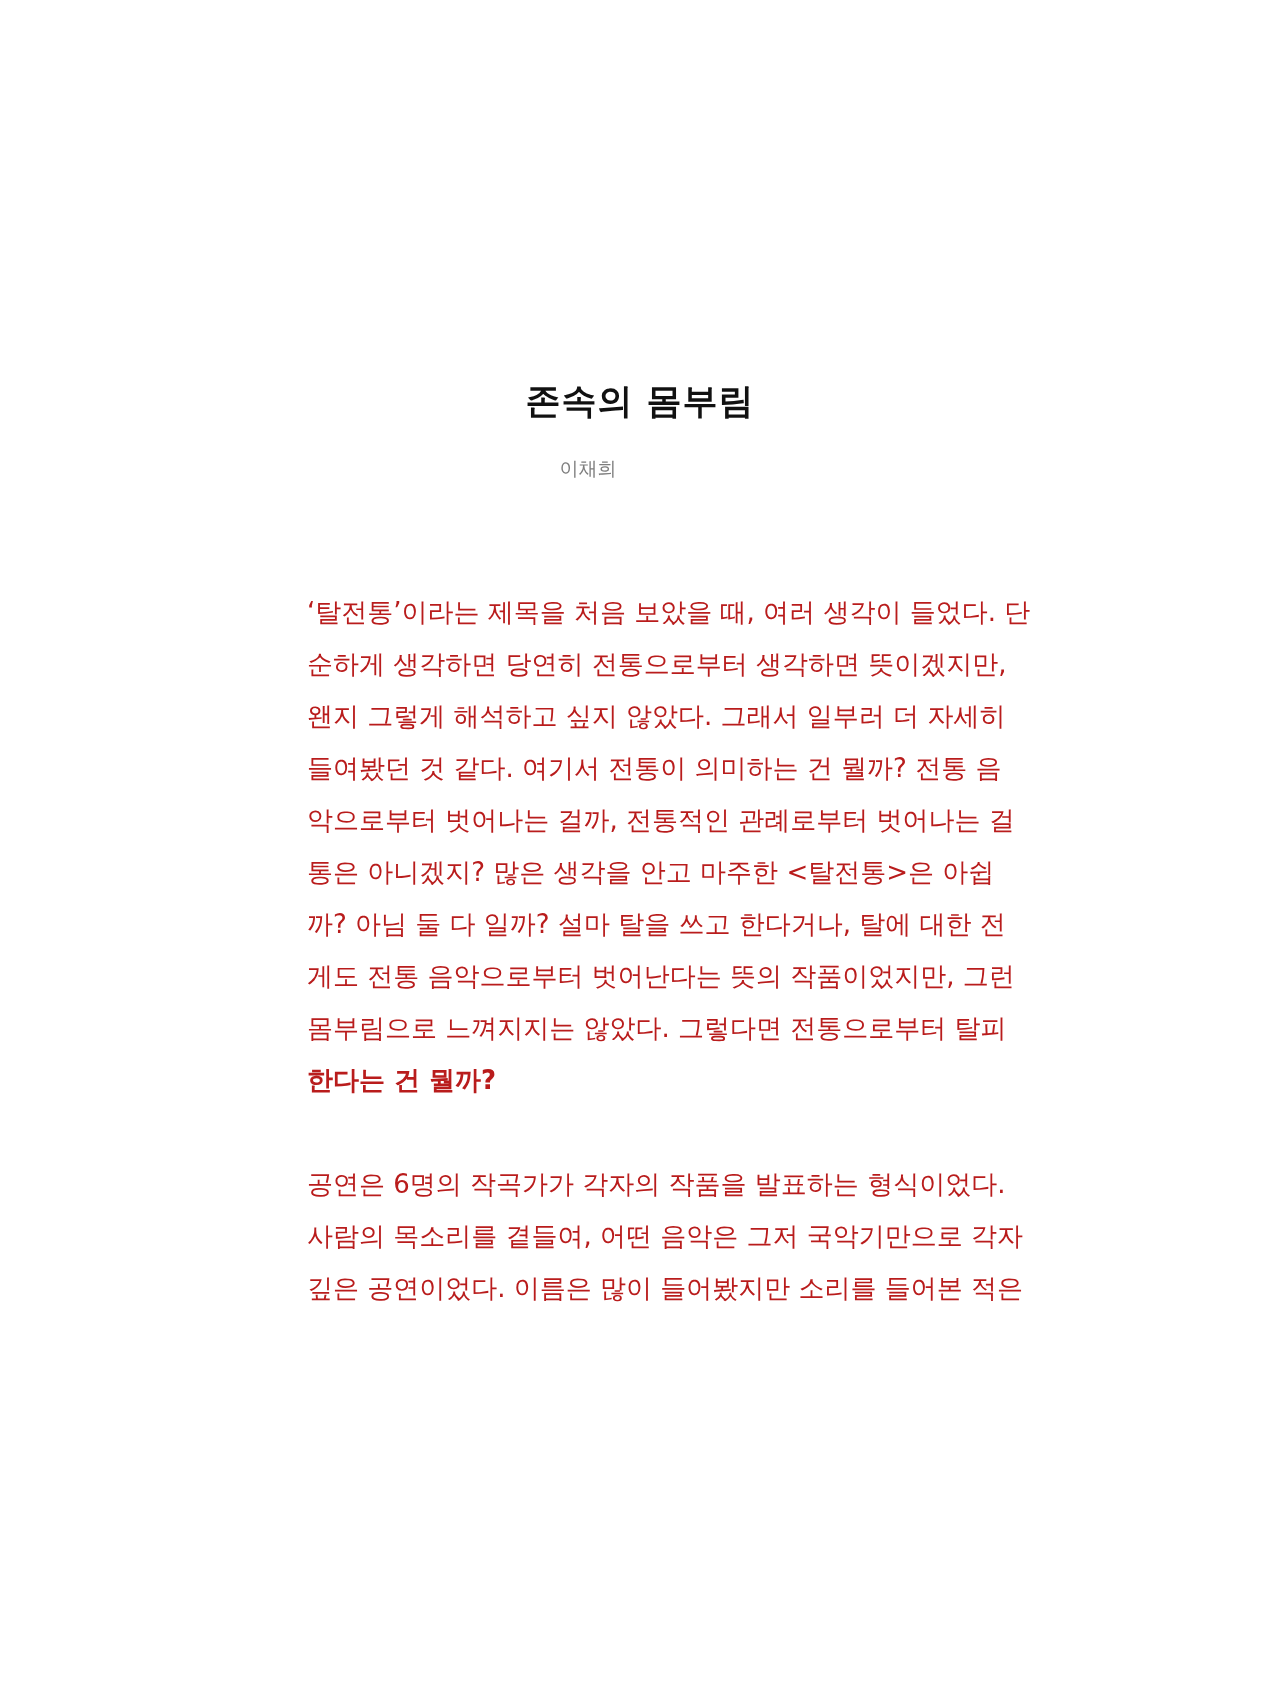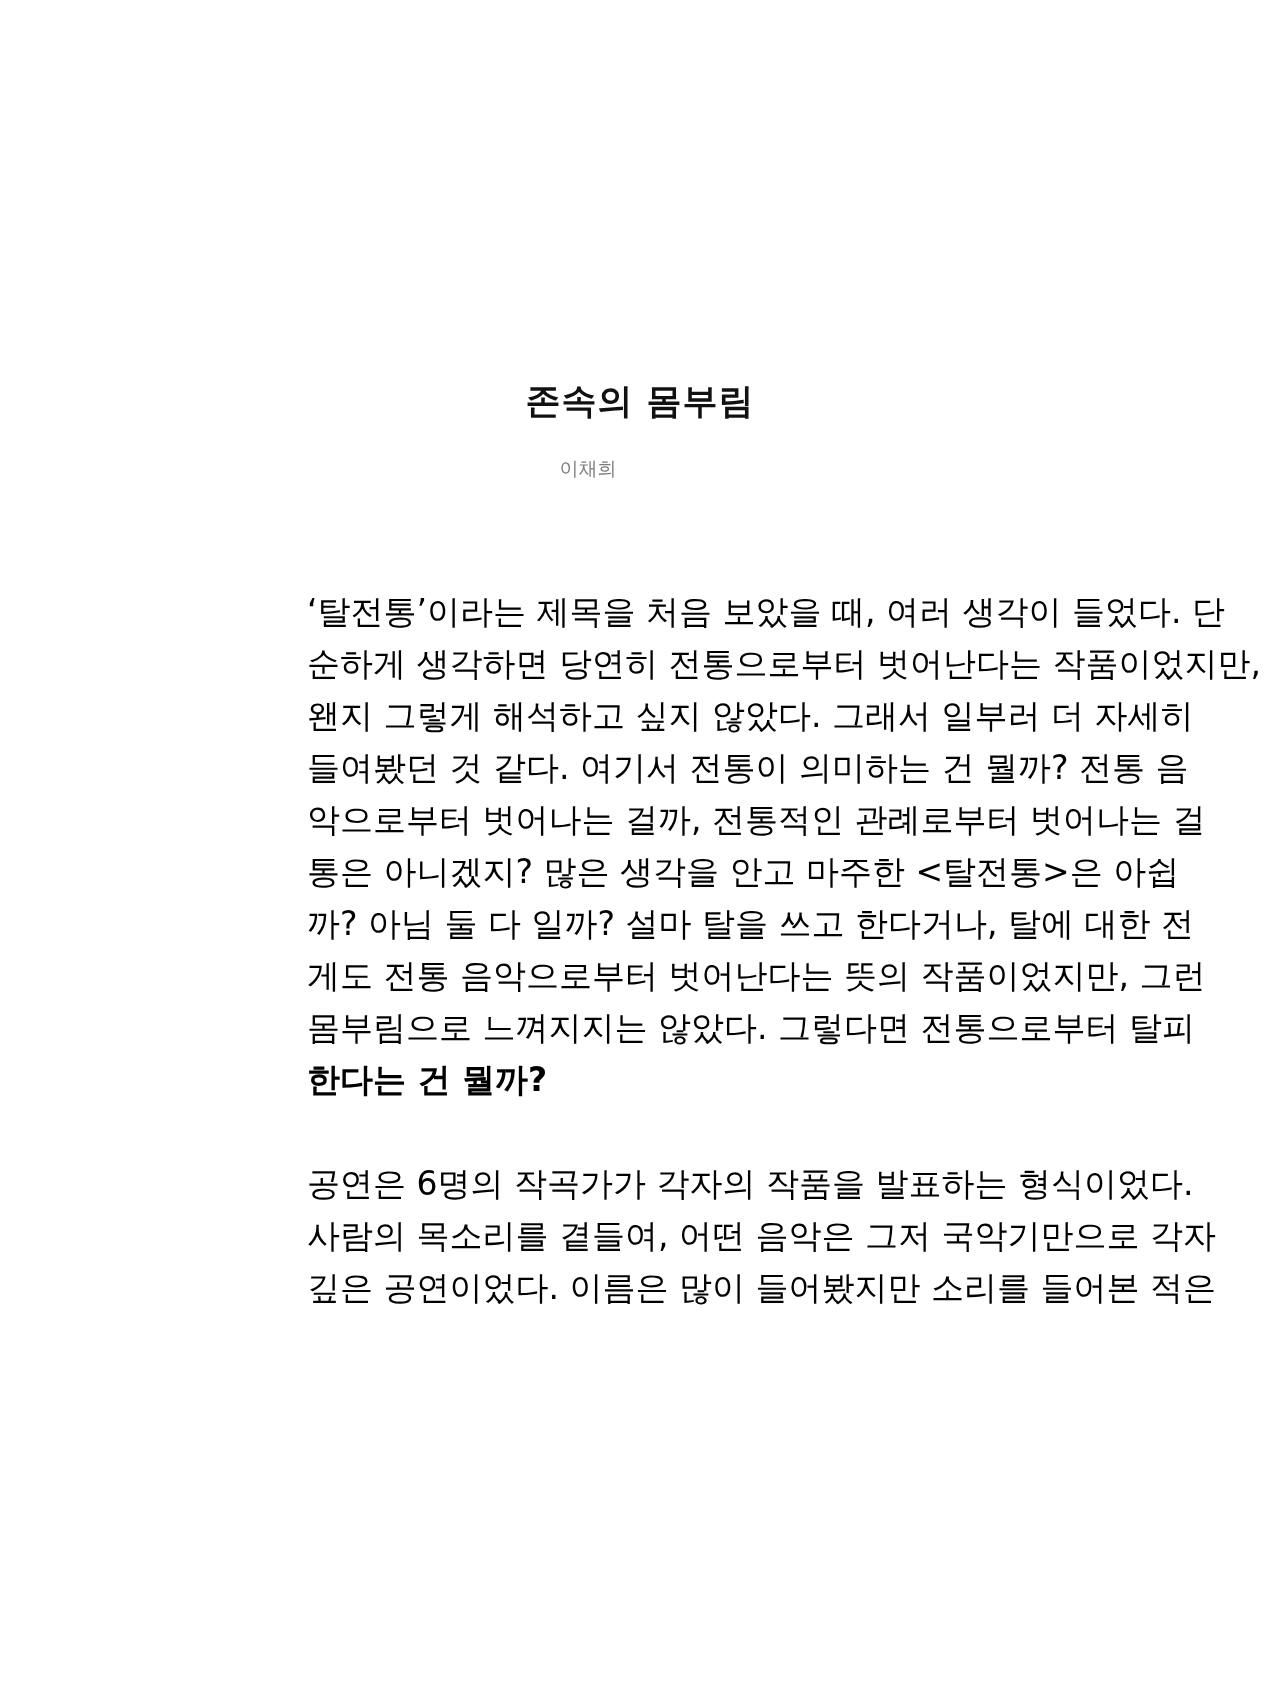--- a/index.html
+++ b/index.html
@@ -47,44 +47,44 @@
     position: absolute;
     left: 307px;
     width: 668px;
     top: 586px;
   }
   .para {
     margin: 0 0 52px 0;
   }
   .line {
     display: block;
-    font-size: 33px;
+    font-size: 26px;
     line-height: 52px;
     height: 52px;
     white-space: nowrap;
     text-align: justify;
     text-align-last: justify;
-    color: #000000;
+    color: #b91c1c;
   }
   .line.last {
     text-align-last: left;
     font-weight: bold;
   }
 </style>
 </head>
 <body>
 
 <div class="page">
   <h1 class="title">존속의 몸부림</h1>
   <p class="author">이채희</p>
 
   <div class="body-text">
     <p class="para">
       <span class="line">‘탈전통’이라는 제목을 처음 보았을 때, 여러 생각이 들었다. 단</span>
-      <span class="line">순하게 생각하면 당연히 전통으로부터 벗어난다는 작품이었지만,</span>
+      <span class="line">순하게 생각하면 당연히 전통으로부터 생각하면 뜻이겠지만,</span>
       <span class="line">왠지 그렇게 해석하고 싶지 않았다. 그래서 일부러 더 자세히</span>
       <span class="line">들여봤던 것 같다. 여기서 전통이 의미하는 건 뭘까? 전통 음</span>
       <span class="line">악으로부터 벗어나는 걸까, 전통적인 관례로부터 벗어나는 걸</span>
       <span class="line">통은 아니겠지? 많은 생각을 안고 마주한 &lt;탈전통&gt;은 아쉽</span>
       <span class="line">까? 아님 둘 다 일까? 설마 탈을 쓰고 한다거나, 탈에 대한 전</span>
       <span class="line">게도 전통 음악으로부터 벗어난다는 뜻의 작품이었지만, 그런</span>
       <span class="line">몸부림으로 느껴지지는 않았다. 그렇다면 전통으로부터 탈피</span>
       <span class="line last">한다는 건 뭘까?</span>
     </p>
     <p class="para">

